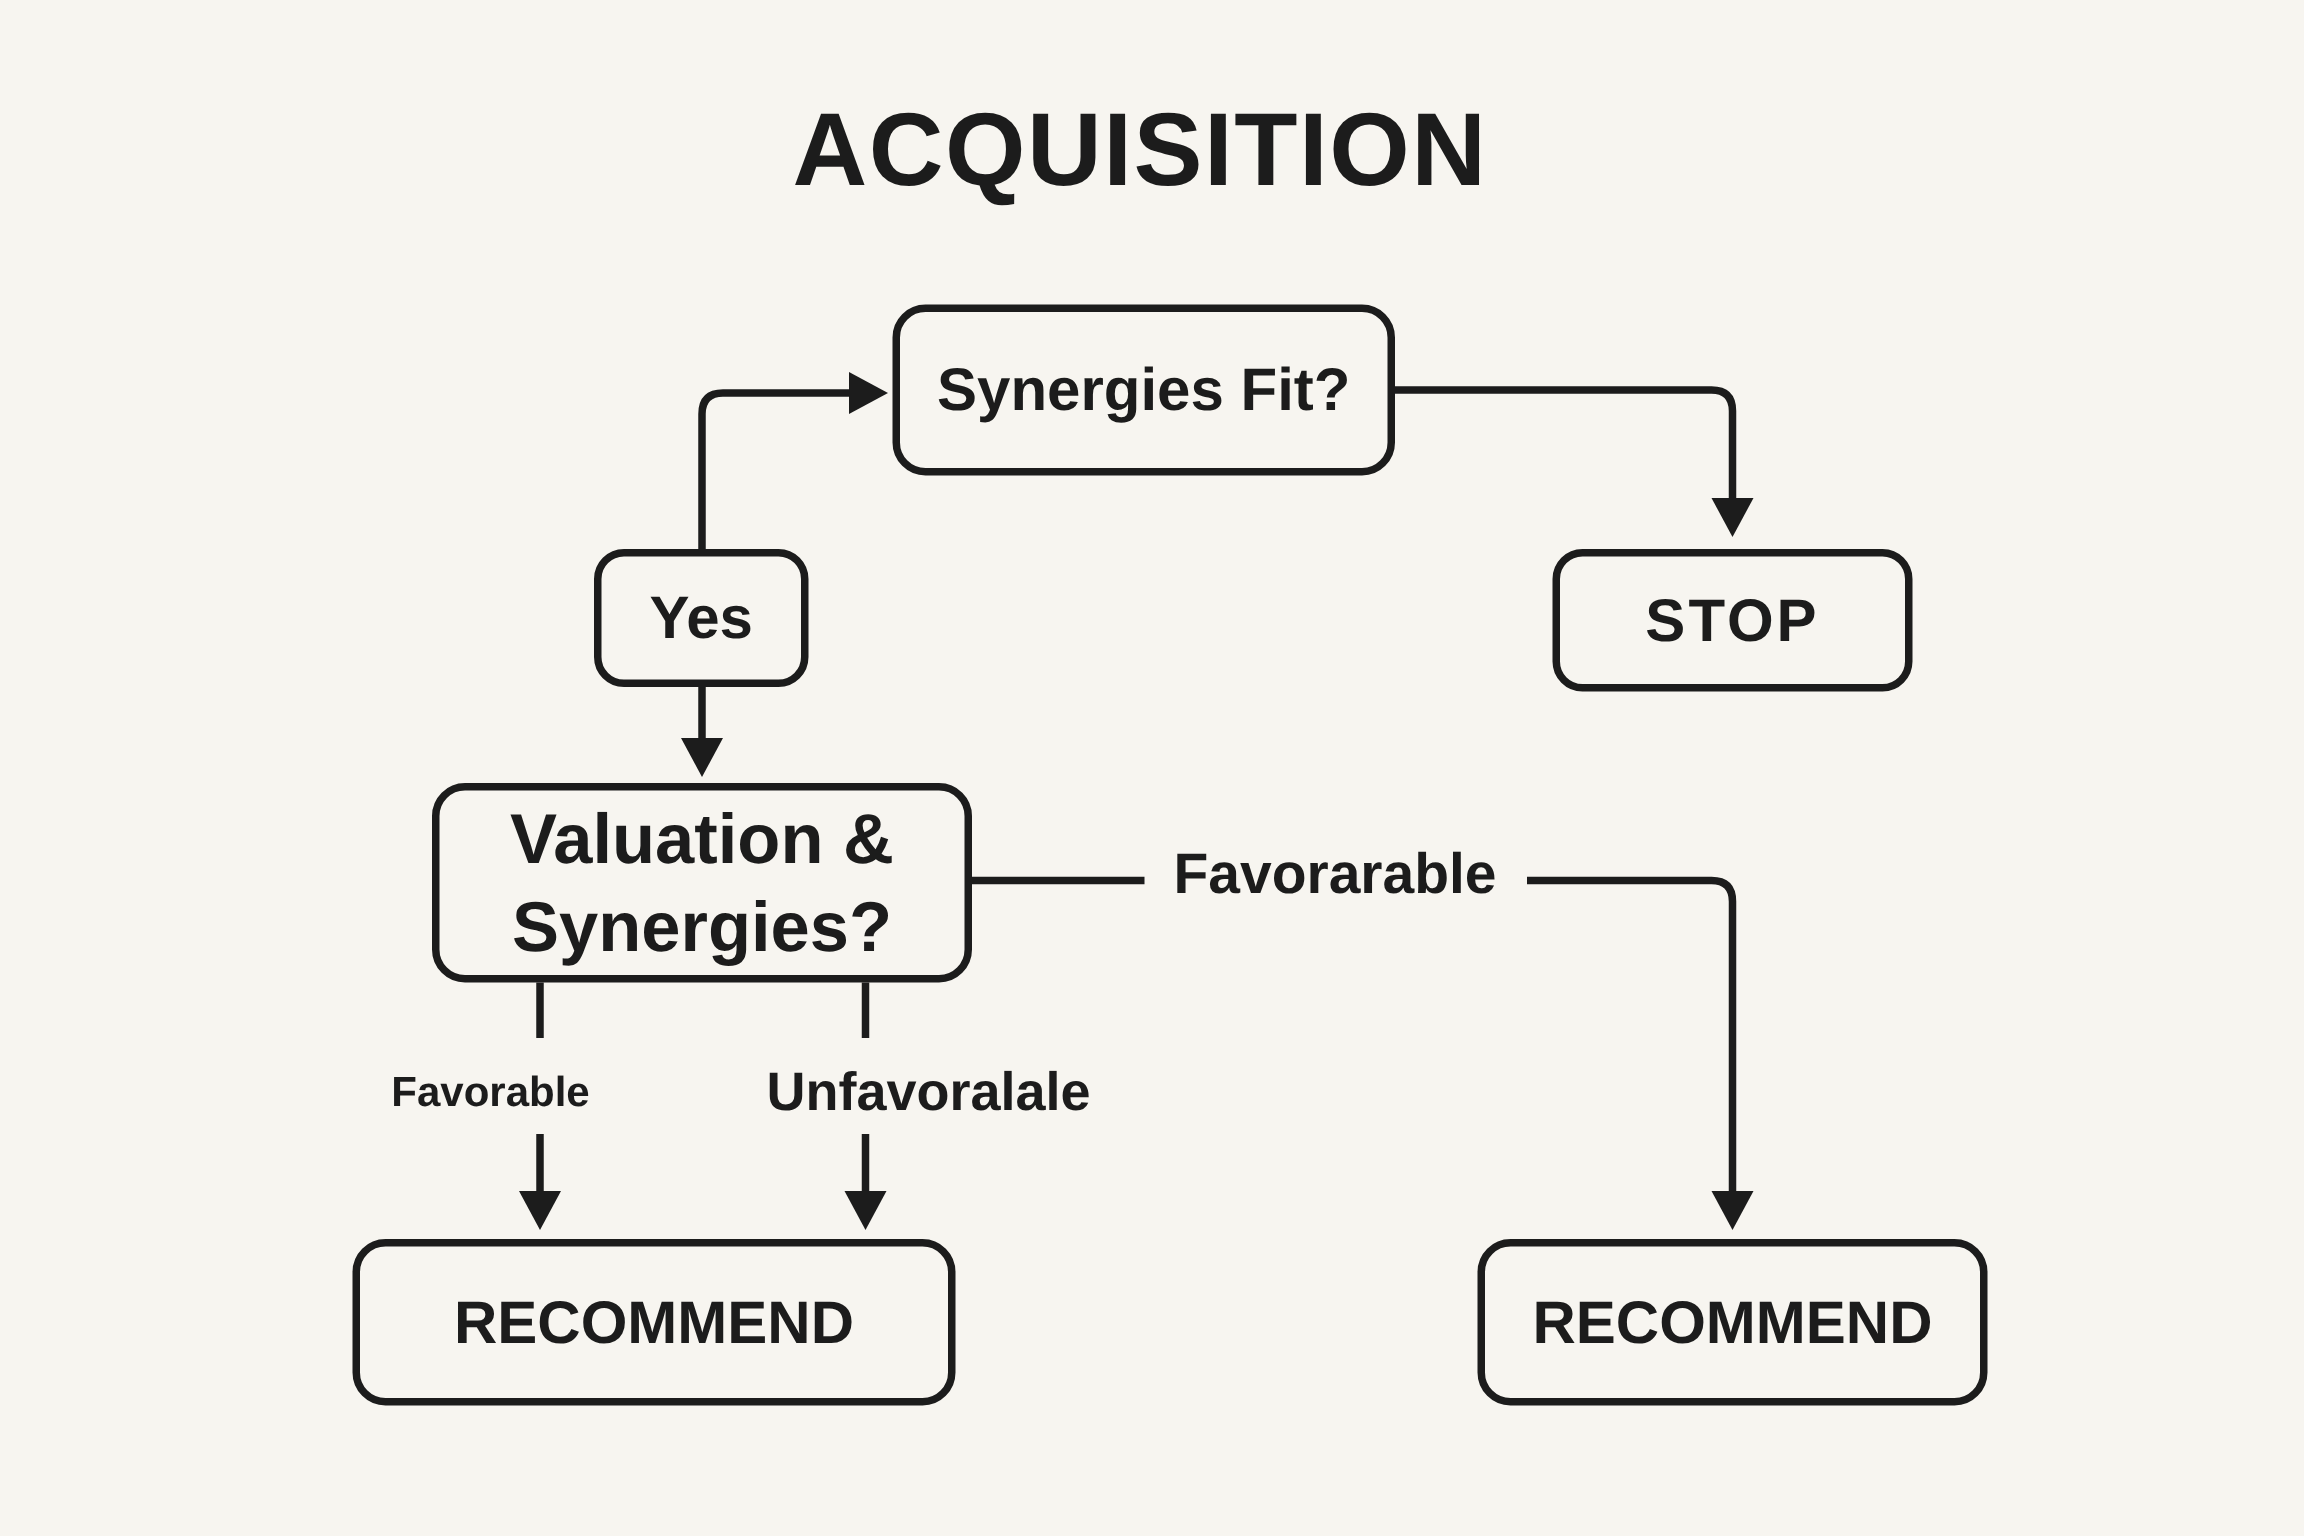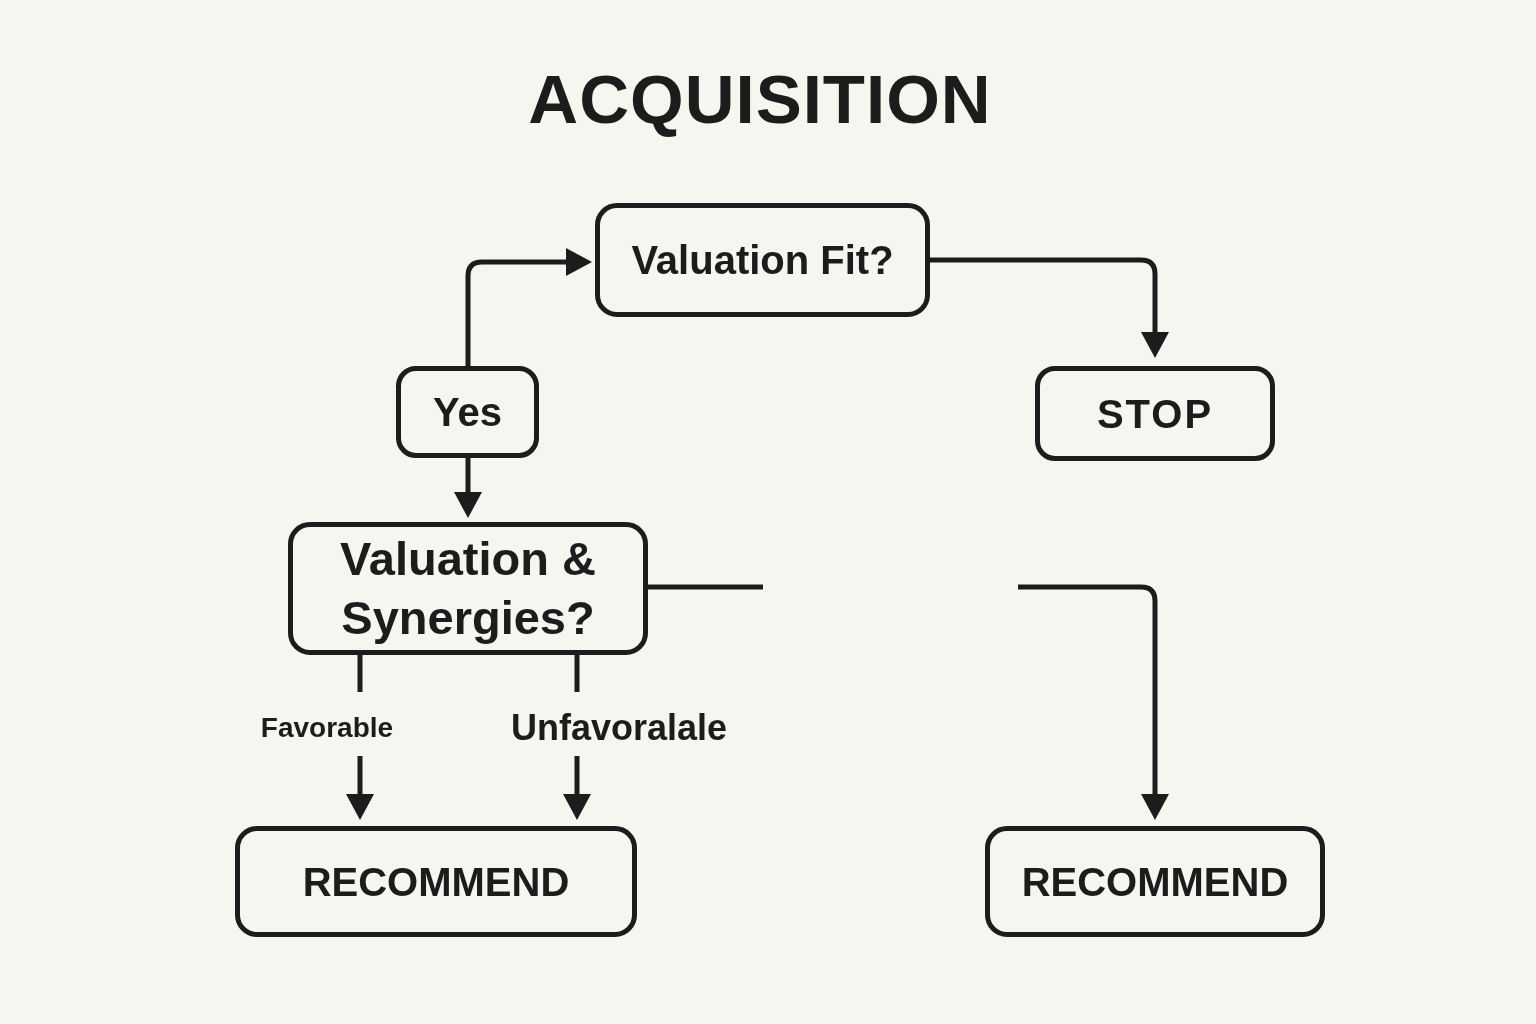--- a/index.html
+++ b/index.html
@@ -109,21 +109,21 @@
     <path d="M 360 756 L 360 796"></path>
     <polygon points="346,794 374,794 360,820"></polygon>
 
     <path d="M 577 655 L 577 692"></path>
 
     <path d="M 577 756 L 577 796"></path>
     <polygon points="563,794 591,794 577,820"></polygon>
   </svg>
 
   <div class="node" id="node-strategic-fit">
-    <span class="node-label">Valuation Fit?</span>
+    <span class="node-label">Synergies Fit?</span>
   </div>
 
   <div class="node" id="node-stop">
     <span class="node-label">STOP</span>
   </div>
 
   <div class="node" id="node-yes">
     <span class="node-label">Yes</span>
   </div>
 
@@ -133,18 +133,19 @@
   </div>
 
   <div class="node" id="node-recommend-left">
     <span class="node-label">RECOMMEND</span>
   </div>
 
   <div class="node" id="node-recommend-right">
     <span class="node-label">RECOMMEND</span>
   </div>
 
+  <span class="edge-label" id="edge-label-favorarable">Favorarable</span>
 
   <span class="edge-label" id="edge-label-favorable">Favorable</span>
 
   <span class="edge-label" id="edge-label-unfavoralale">Unfavoralale</span>
 
 </div>
 
 </body></html>

